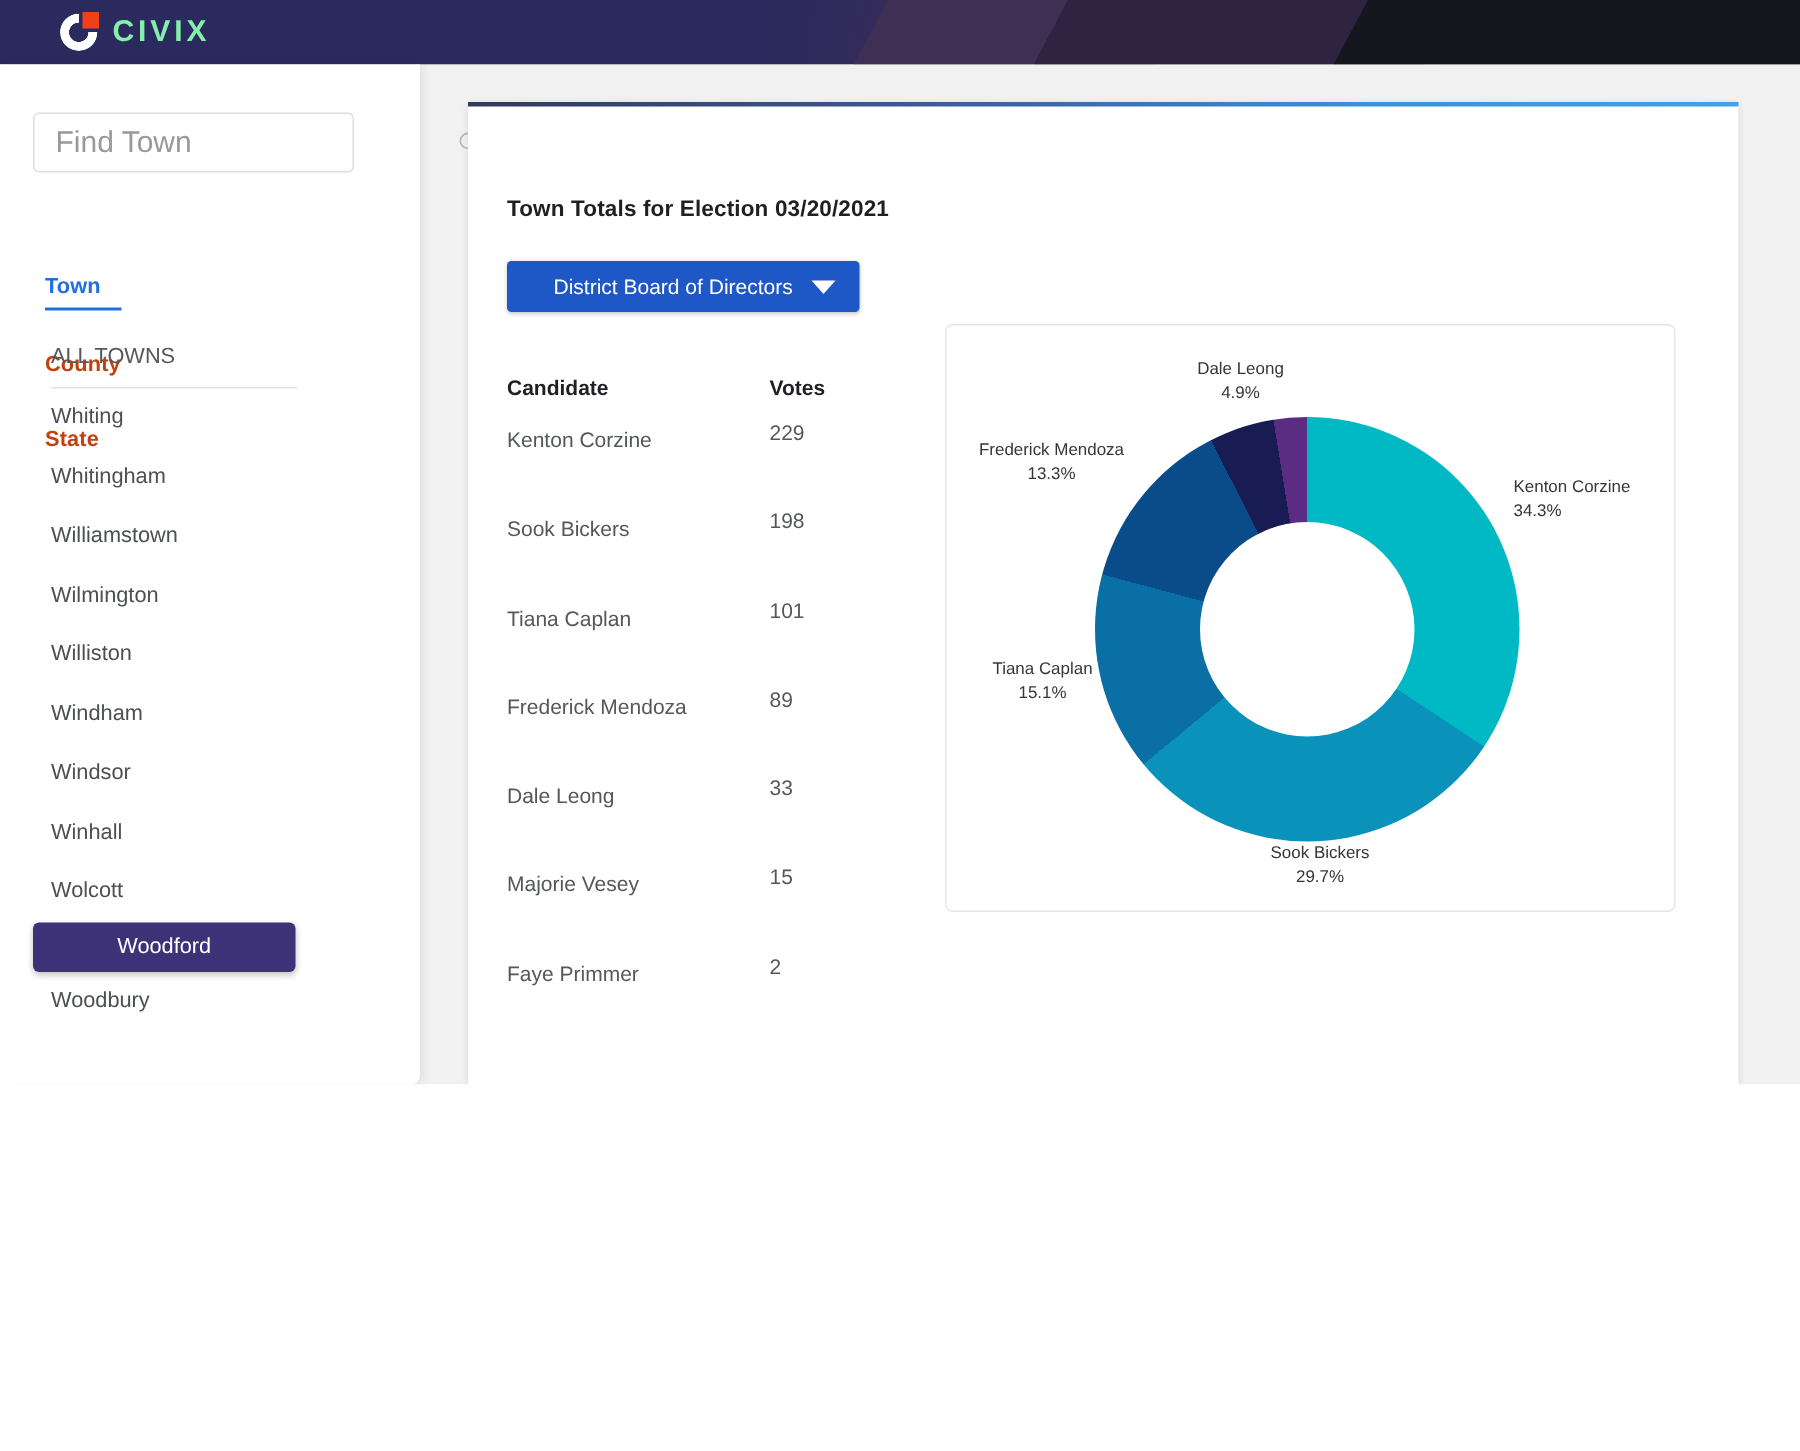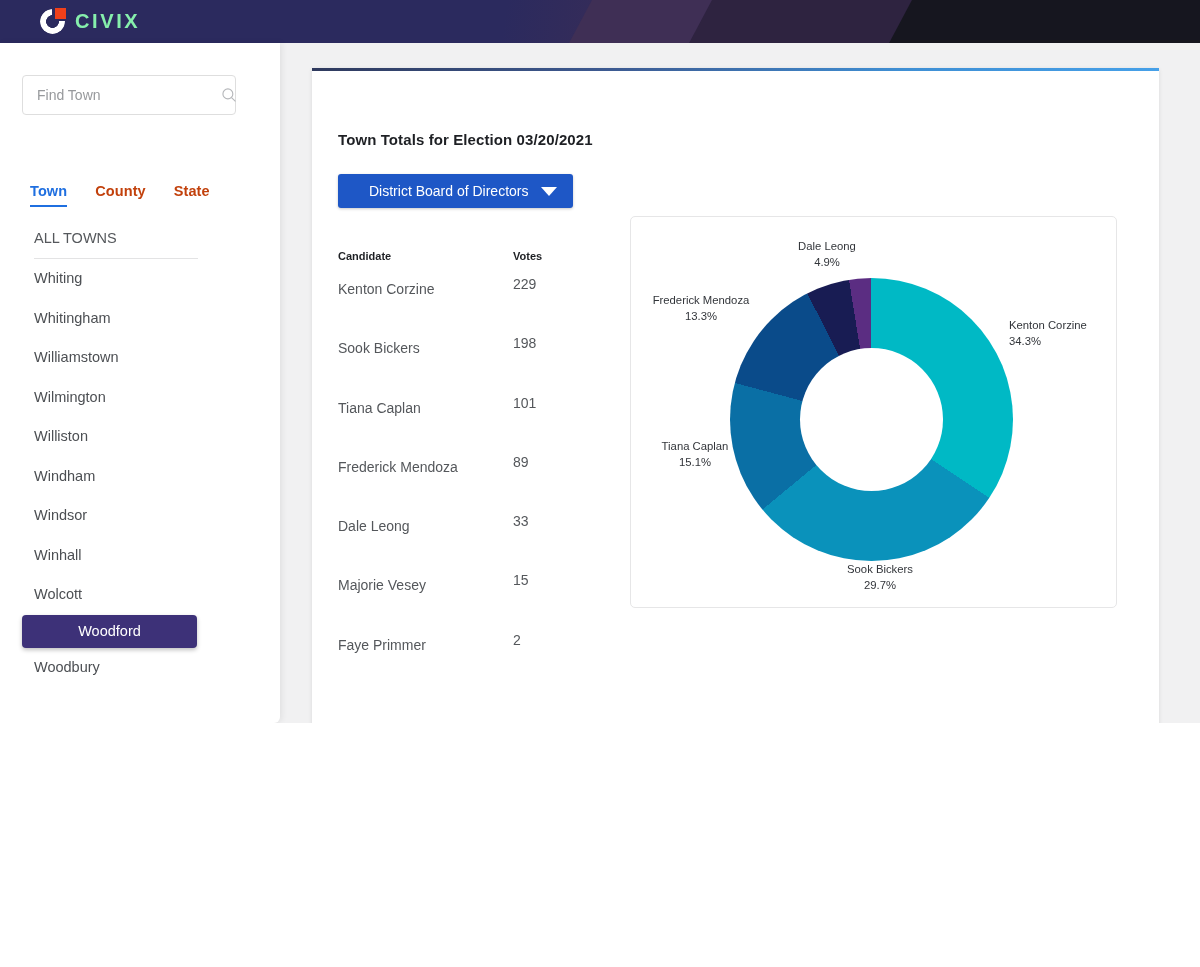--- a/index.html
+++ b/index.html
@@ -62,28 +62,28 @@
     background:#ffffff;
     box-shadow: 2px 0 6px rgba(0,0,0,0.07);
     border-bottom-right-radius:6px;
   }
   .search-box {
     position:absolute; left:22px; top:32px; width:214px; height:40px;
     border:1px solid #dedede; border-radius:4px; background:#fff;
     display:flex; align-items:center; padding:0 12px;
   }
   .search-box input {
-    border:none; outline:none; flex:1; font-size:14px; color:#44474b;
+    border:none; outline:none; flex:1; font-size:20px; color:#44474b;
     font-family:"Liberation Sans", sans-serif; background:transparent;
   }
   .search-box input::placeholder { color:#97999c; }
   .search-icon { width:18px; height:18px; flex:0 0 18px; color:#b5b7ba; }
 
   .tabs {
-    position:absolute; left:30px; top:140px; display:flex; gap:28px;
+    position:absolute; left:30px; top:140px; display:flex; gap:28px;flex-direction:column;
   }
   .tab {
     font-size:14.5px; font-weight:700; color:#c2410c; padding-bottom:6px;
     cursor:pointer; letter-spacing:0.1px;
   }
   .tab.active { color:#1f6fe0; border-bottom:2.5px solid #1f6fe0; }
 
   .town-scroll {
     position:absolute; left:0; top:178px; width:244px; height:502px;
     overflow:hidden;
@@ -134,21 +134,21 @@
     padding:0 14px; cursor:pointer;
     box-shadow:0 1px 3px rgba(0,0,0,0.22);
   }
   .dropdown-label { color:#ffffff; font-size:14px;margin-left:17px; }
   .dd-caret {
     width:0;height:0;border-left:8px solid transparent;border-right:8px solid transparent;
     border-top:9px solid #ffffff; margin-right:2px;
   }
 
   .tbl { position:absolute; left:26px; top:182px; width:290px; }
-  .tbl-head { display:flex; font-size:11px; font-weight:700; color:#1e2024; }
+  .tbl-head { display:flex; font-size:14px; font-weight:700; color:#1e2024; }
   .tbl-head .c-name { width:175px; }
   .tbl-row {
     display:flex; align-items:flex-start; height:59.3px; font-size:14px; color:#54575b;
   }
   .tbl-row .c-name { width:175px; padding-top:19px; }
   .tbl-row .c-votes { padding-top:14px; }
 
   
   .chart-panel {
     position:absolute; left:318px; top:148px; width:487px; height:392px;

